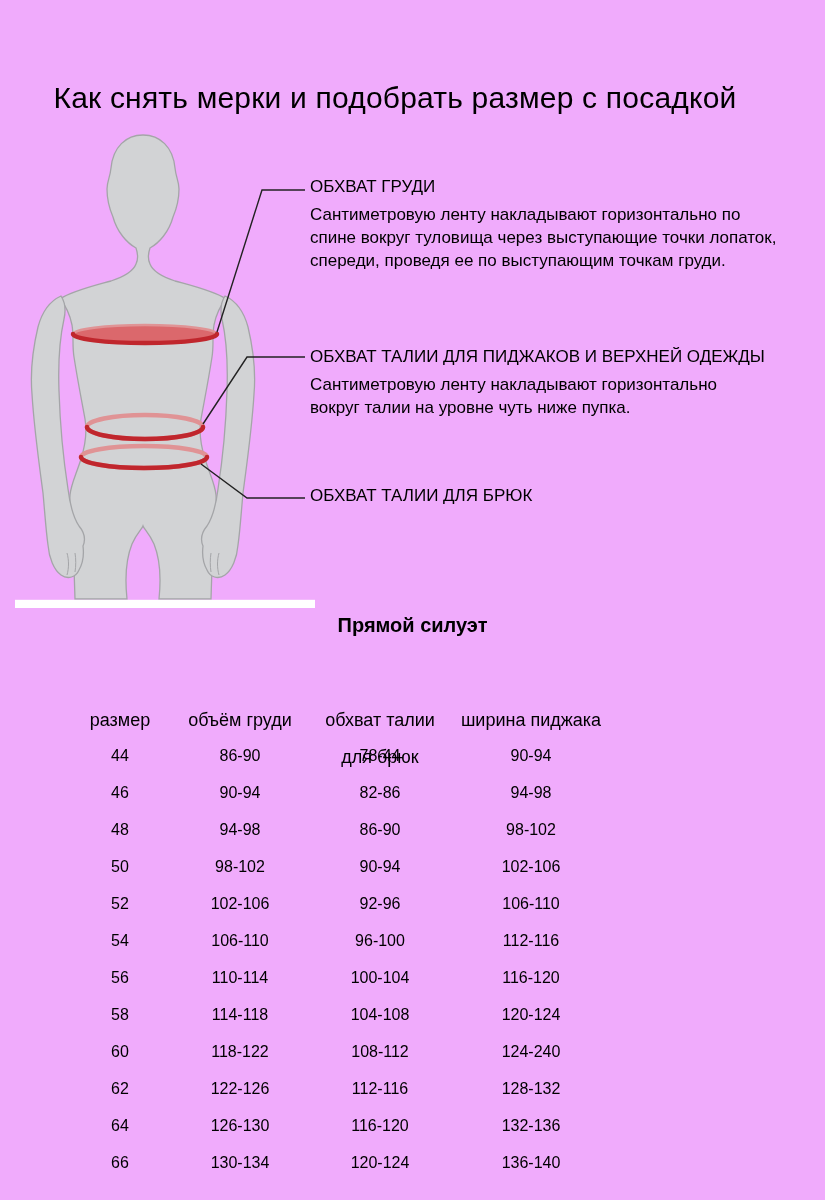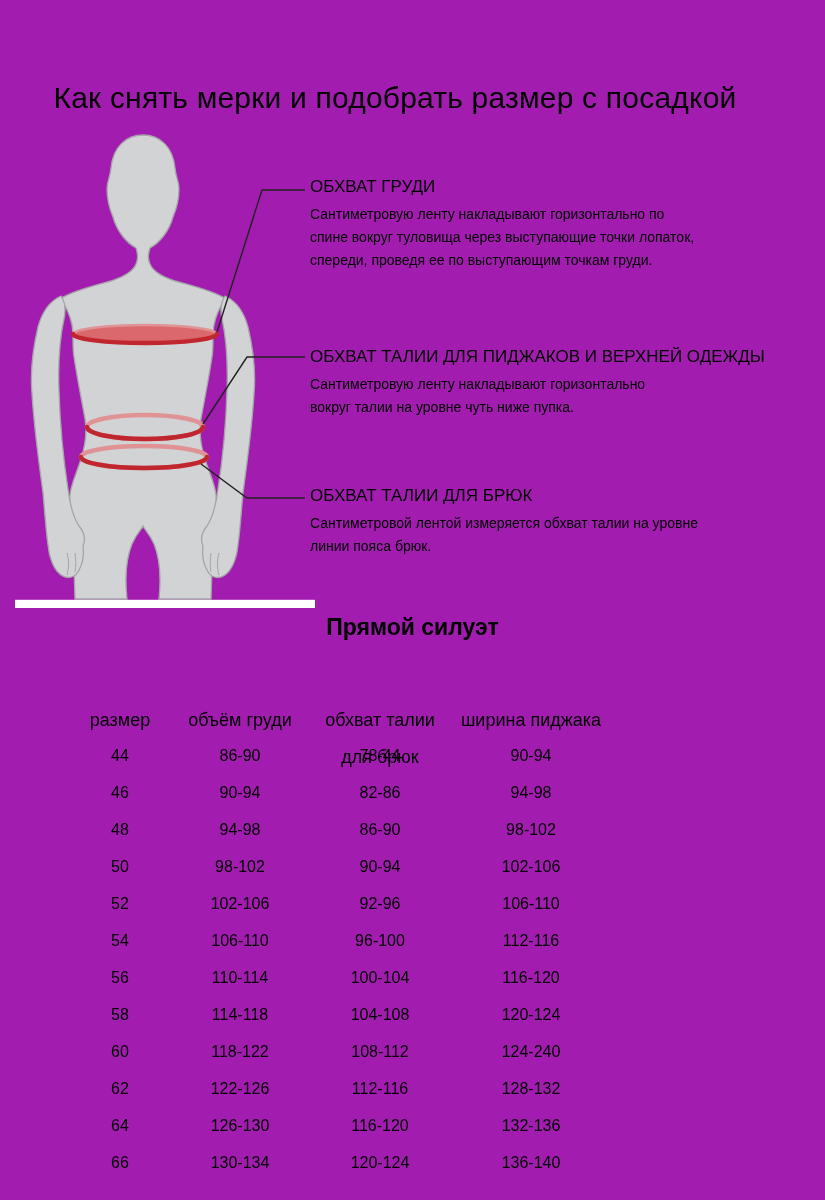--- a/index.html
+++ b/index.html
@@ -1,33 +1,33 @@
 <!DOCTYPE html>
 <html style="--text: #000000; --silhouette: #d2d3d5; --outline: #a4a5a8; --chest-fill: #db686c; --band-light: #e09395; --band-dark: #c0262d; --leader: #222222;"><head>
 <meta charset="utf-8">
 <style>
   html,body{margin:0;padding:0;background:#fff;}
-  .page{position:relative;width:825px;height:1200px;background:#a21caf;overflow:hidden;
+  .page{position:relative;width:825px;height:1200px;background:#f0abfc;overflow:hidden;
         font-family:"Liberation Sans","DejaVu Sans",sans-serif;color:var(--text,#000);}
   .title{position:absolute;top:81px;left:0;width:790px;text-align:center;
          font-size:30px;font-weight:400;letter-spacing:.2px;}
   .figure-svg{position:absolute;left:15px;top:128px;}
   .body{fill:var(--silhouette);stroke:var(--outline);stroke-width:1.3;}
   .finger{fill:none;stroke:var(--outline);stroke-width:1;}
   .band-fill{fill:var(--chest-fill);stroke:var(--band-light);stroke-width:2.5;}
   .band-ring{fill:none;stroke:var(--band-light);stroke-width:4.5;}
   .band-dark{fill:none;stroke:var(--band-dark);stroke-width:4.5;stroke-linecap:round;}
   .leader{fill:none;stroke:var(--leader);stroke-width:1.4;}
   .sec{position:absolute;left:310px;}
   .sec-heading{font-size:17px;line-height:25px;margin-bottom:4px;white-space:nowrap;}
-  .sec-body{font-size:14px;line-height:23px;}
+  .sec-body{font-size:17px;line-height:23px;}
   .sec-body div{white-space:nowrap;}
   .sec1{top:174px;} .sec2{top:344px;} .sec3{top:483px;}
   .table-title{position:absolute;top:614px;left:0;width:825px;text-align:center;
-               font-size:23px;font-weight:700;}
+               font-size:20px;font-weight:700;}
   .thead,.tbody{position:absolute;left:55px;display:grid;
                 grid-template-columns:130px 110px 170px 132px;}
   .thead{top:662px;grid-auto-rows:37px;font-size:18px;margin-top:40px;}
   .tbody{top:737px;grid-auto-rows:37px;font-size:16px;}
   .cell{display:flex;align-items:center;justify-content:center;white-space:nowrap;}
   .trow{display:contents;}
 </style>
 </head>
 <body>
 
@@ -92,24 +92,20 @@
   <section class="sec sec2">
     <div class="sec-heading">ОБХВАТ ТАЛИИ ДЛЯ ПИДЖАКОВ И ВЕРХНЕЙ ОДЕЖДЫ</div>
     <div class="sec-body">
       <div>Сантиметровую  ленту накладывают горизонтально</div>
       <div>вокруг талии на уровне чуть ниже пупка.</div>
     </div>
   </section>
 
   <section class="sec sec3">
     <div class="sec-heading">ОБХВАТ ТАЛИИ ДЛЯ БРЮК</div>
-    <div class="sec-body">
-      <div>Сантиметровой лентой измеряется обхват талии на уровне</div>
-      <div>линии пояса брюк.</div>
-    </div>
   </section>
 
   <div class="table-title">Прямой силуэт</div>
 
   <div class="thead">
     <div class="cell">размер</div>
     <div class="cell">объём груди</div>
     <div class="cell">обхват талии</div>
     <div class="cell">ширина пиджака</div>
     <div class="cell"></div>

